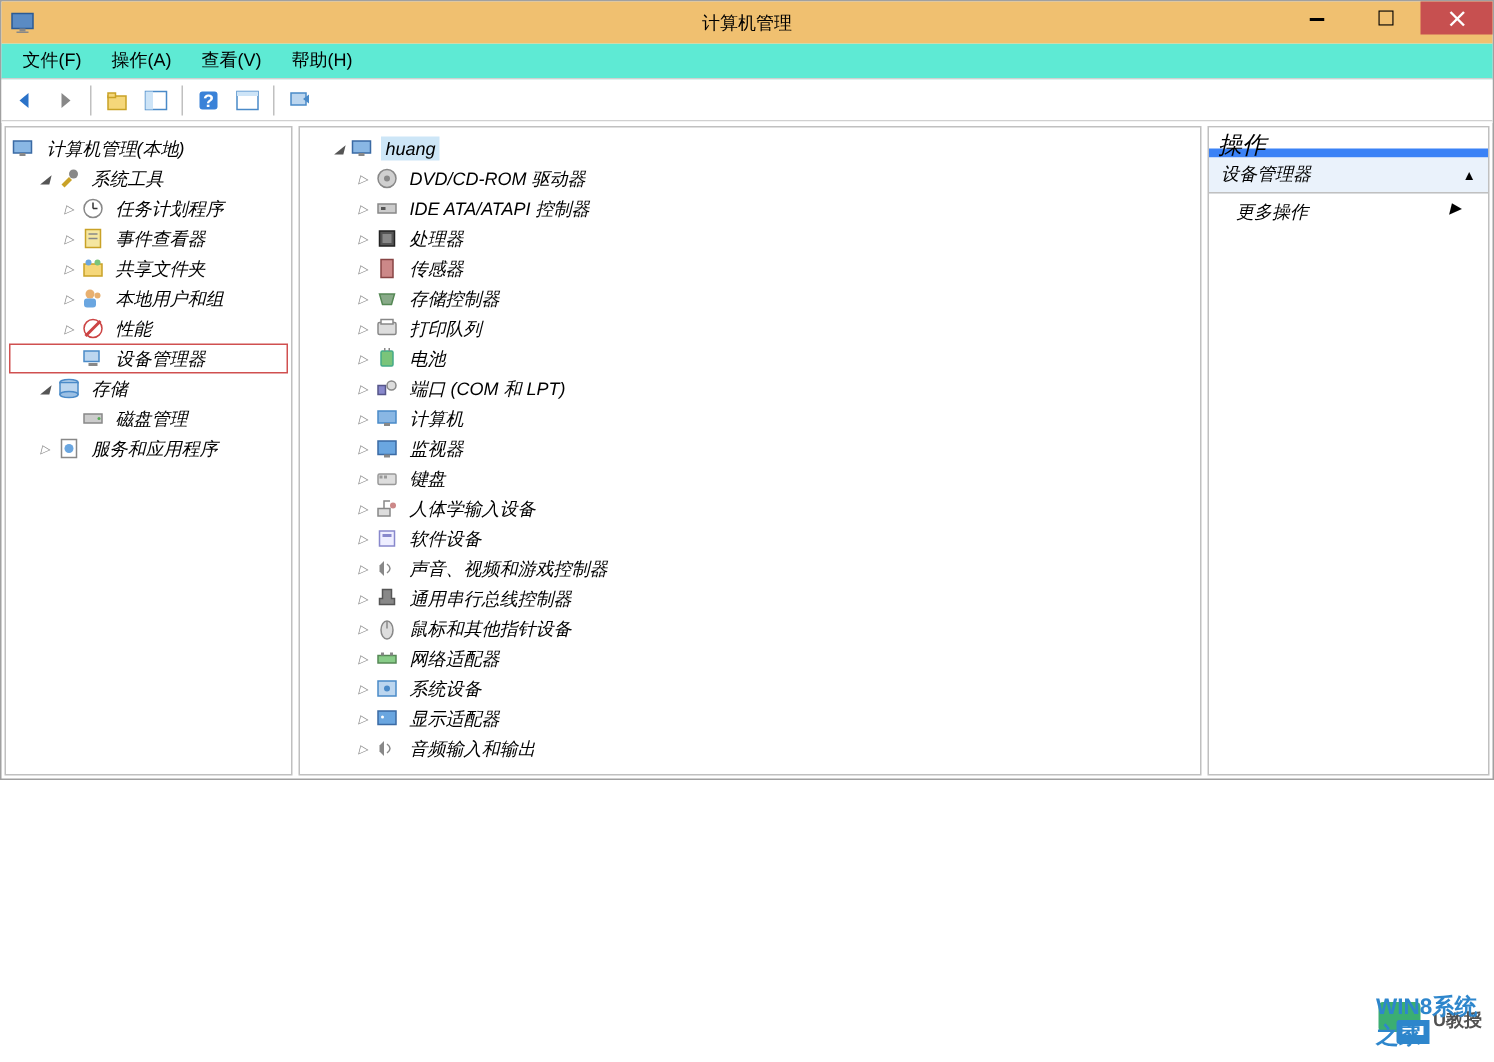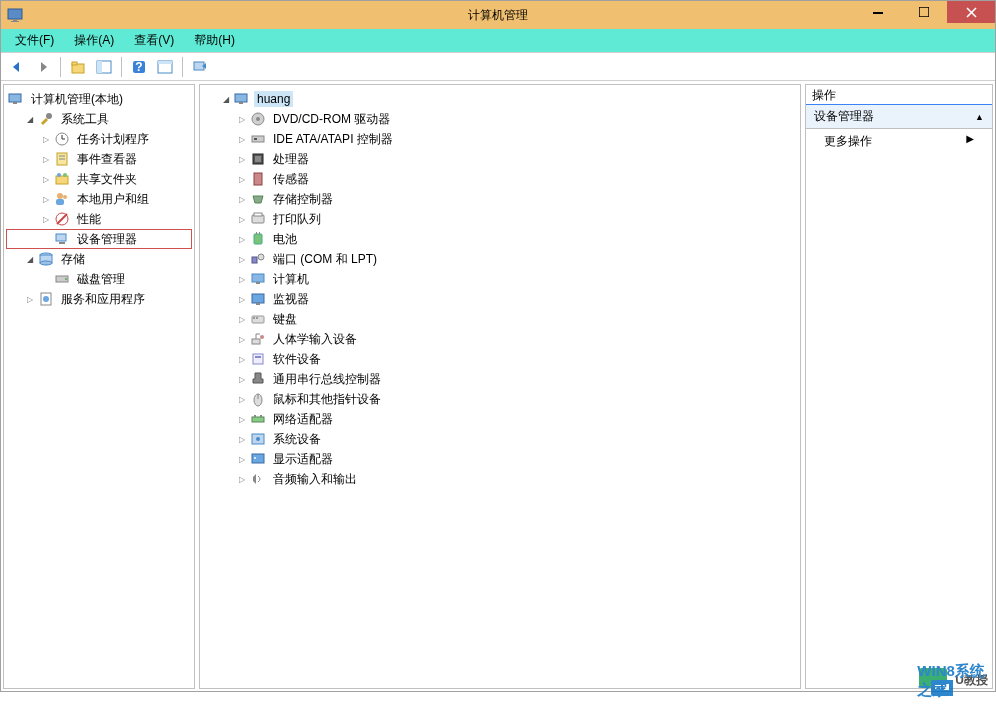--- a/index.html
+++ b/index.html
@@ -1,52 +1,52 @@
 <!DOCTYPE html>
 <html><head>
 <meta charset="utf-8">
 <style>
 * { box-sizing: border-box; margin: 0; padding: 0; font-family: "Microsoft YaHei", "Segoe UI", sans-serif; font-size: 12px; }
 html, body { width: 996px; height: 708px; overflow: hidden; background: #fff; }
 
-.window { width: 996px; height: 692px; border: 1px solid #a0a0a0; display: flex; flex-direction: column; background: #fff; }
+.window { width: 996px; height: 520px; border: 1px solid #a0a0a0; display: flex; flex-direction: column; background: #fff; }
 
 .titlebar { height: 28px; background: #f0c070; display: flex; align-items: center; position: relative; }
 .titlebar .icon { width: 16px; height: 16px; margin-left: 6px; }
 .titlebar .title { position: absolute; left: 50%; transform: translateX(-50%); color: #000; font-size: 12px; }
 .titlebar .winbtns { margin-left: auto; display: flex; height: 100%; }
 .titlebar .winbtn { width: 46px; height: 22px; display: flex; align-items: center; justify-content: center; color: #000; }
 .titlebar .winbtn.close { background: #c75050; color: #fff; width: 48px; }
 
 .menubar { height: 24px; background: #5eead4; border-bottom: 1px solid #d0d0d0; display: flex; align-items: center; padding-left: 6px; gap: 4px; }
 .menubar .menuitem { padding: 3px 8px; cursor: default; }
 
 .toolbar { height: 28px; background: #fff; border-bottom: 1px solid #d0d0d0; display: flex; align-items: center; padding-left: 4px; gap: 2px; }
 .toolbar .tbtn { width: 24px; height: 24px; display: flex; align-items: center; justify-content: center; border: 1px solid transparent; cursor: default; }
 .toolbar .sep { width: 1px; height: 20px; background: #c0c0c0; margin: 0 3px; }
 
 .body { flex: 1; display: flex; border-top: 1px solid #fff; min-height: 0; }
-.panel { border: 1px solid #c0c0c0; margin: 2px; background: #fff; overflow: auto; }
+.panel { border: 1px solid #c0c0c0; margin: 2px; background: #fff; overflow: auto; font-style: italic; }
 .panel.left { width: 192px; }
 .panel.center { flex: 1; }
 .panel.right { width: 188px; display: flex; flex-direction: column; }
 
 .tree { padding: 4px 2px; }
 .tree-row { display: flex; align-items: center; height: 20px; white-space: nowrap; cursor: default; }
 .tree-row .exp { width: 12px; height: 12px; margin-right: 2px; display: inline-flex; align-items: center; justify-content: center; font-size: 9px; color: #777; }
 .tree-row .exp.open::before { content: "◢"; font-size: 8px; color: #555; }
 .tree-row .exp.closed::before { content: "▷"; font-size: 8px; color: #888; }
 .tree-row .ico { width: 16px; height: 16px; margin-right: 4px; display: inline-flex; align-items: center; justify-content: center; }
 .tree-row .label { padding: 1px 3px; }
 .tree-row.root .label { background: #cde6f7; padding: 1px 3px; }
 .tree-row.highlight { outline: 1px solid #d05050; outline-offset: -1px; }
 
 .i0 { padding-left: 2px; } .i1 { padding-left: 18px; } .i2 { padding-left: 34px; }
 
-.actions-header { height: 20px; border-bottom: 1px solid #3b82f6; padding: 2px 6px; font-size: 12px; background: #fff; }
+.actions-header { height: 20px; border-bottom: 6px solid #3b82f6; padding: 2px 6px; font-size: 16px; background: #fff; }
 .actions-section { background: #eaf2fb; border-bottom: 1px solid #c0c0c0; padding: 3px 8px; display: flex; align-items: center; justify-content: space-between; font-size: 12px; }
 .actions-row { padding: 4px 18px; display: flex; align-items: flex-start; justify-content: space-between; font-size: 12px; cursor: default; }
 
 .watermark { position: absolute; right: 8px; bottom: 10px; display: flex; align-items: center; gap: 2px; color: #333; font-size: 16px; font-weight: 600; opacity: 0.85; pointer-events: none; justify-content: space-between; }
 .watermark .sub { position: absolute; right: 0; bottom: -2px; font-size: 15px; color: #0a72c4; font-weight: bold; }
 
 svg { display: block; }
 </style>
 </head>
 <body>
@@ -392,20 +392,30 @@
             </div>
             <div class="tree-row i2">
               <span class="exp closed"></span>
               <span class="ico">
                 <svg width="16" height="16">
                   <rect x="3" y="3" width="10" height="10" fill="#eef" stroke="#88c"></rect>
                   <rect x="5" y="5" width="6" height="2" fill="#88c"></rect>
                 </svg>
               </span>
               <span class="label">软件设备</span>
+            </div>
+            <div class="tree-row i2">
+              <span class="exp closed"></span>
+              <span class="ico">
+                <svg width="16" height="16">
+                  <path d="M3 6 L6 3 L6 13 L3 10 Z" fill="#888"></path>
+                  <path d="M8 5 Q12 8 8 11" fill="none" stroke="#888"></path>
+                </svg>
+              </span>
+              <span class="label">声音、视频和游戏控制器</span>
             </div>
             <div class="tree-row i2">
               <span class="exp closed"></span>
               <span class="ico">
                 <svg width="16" height="16">
                   <path d="M5 2 L5 8 L3 8 L3 12 L13 12 L13 8 L11 8 L11 2 Z" fill="#888" stroke="#555"></path>
                 </svg>
               </span>
               <span class="label">通用串行总线控制器</span>
             </div>

